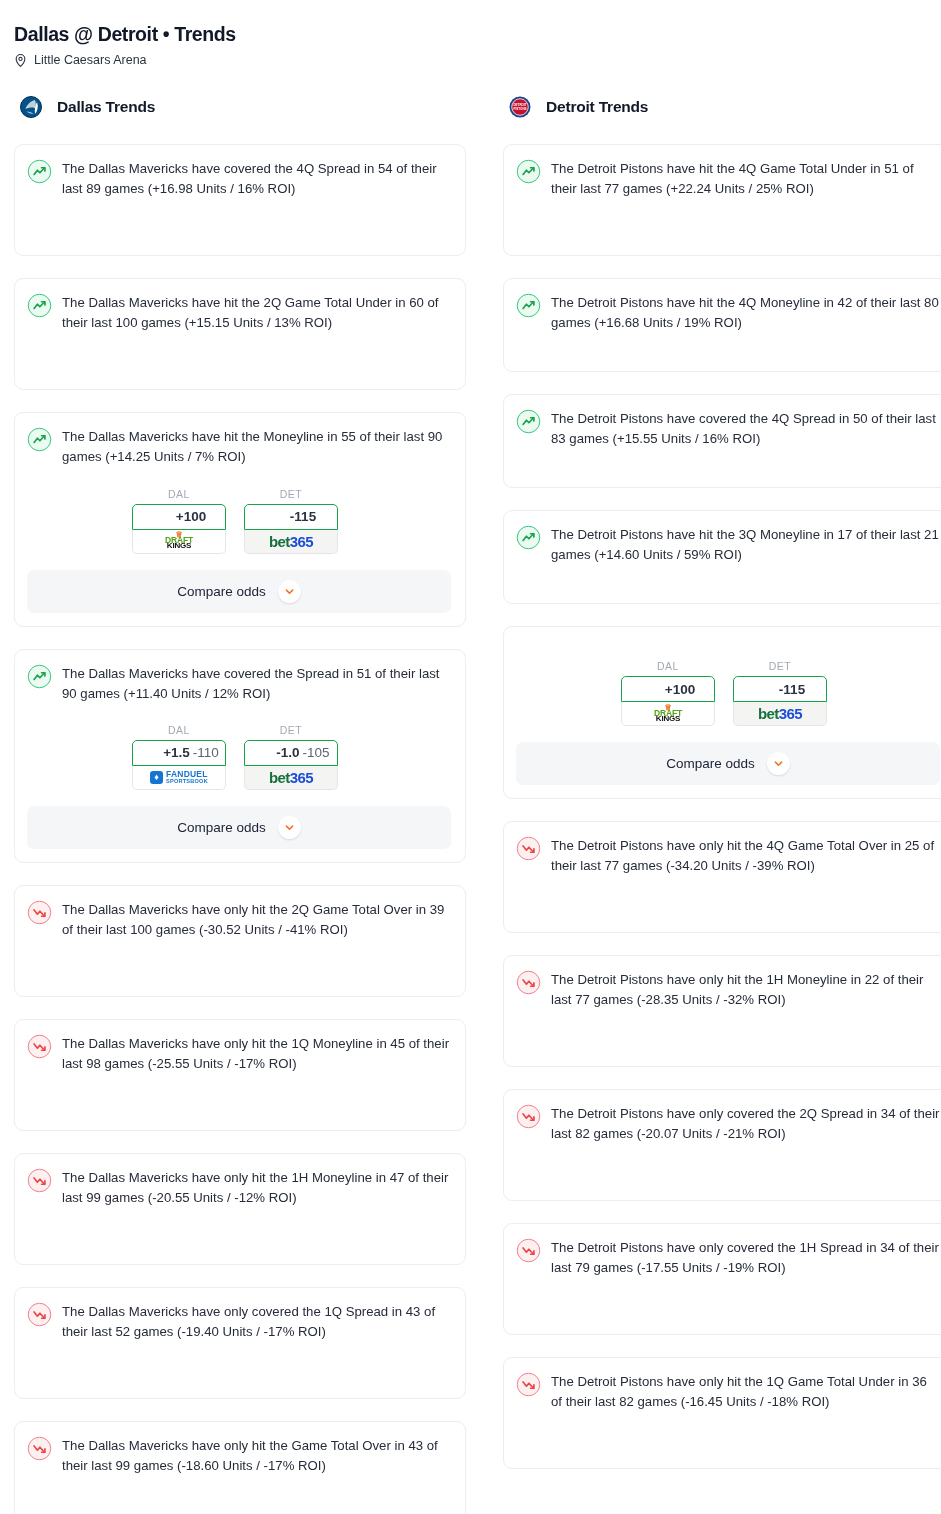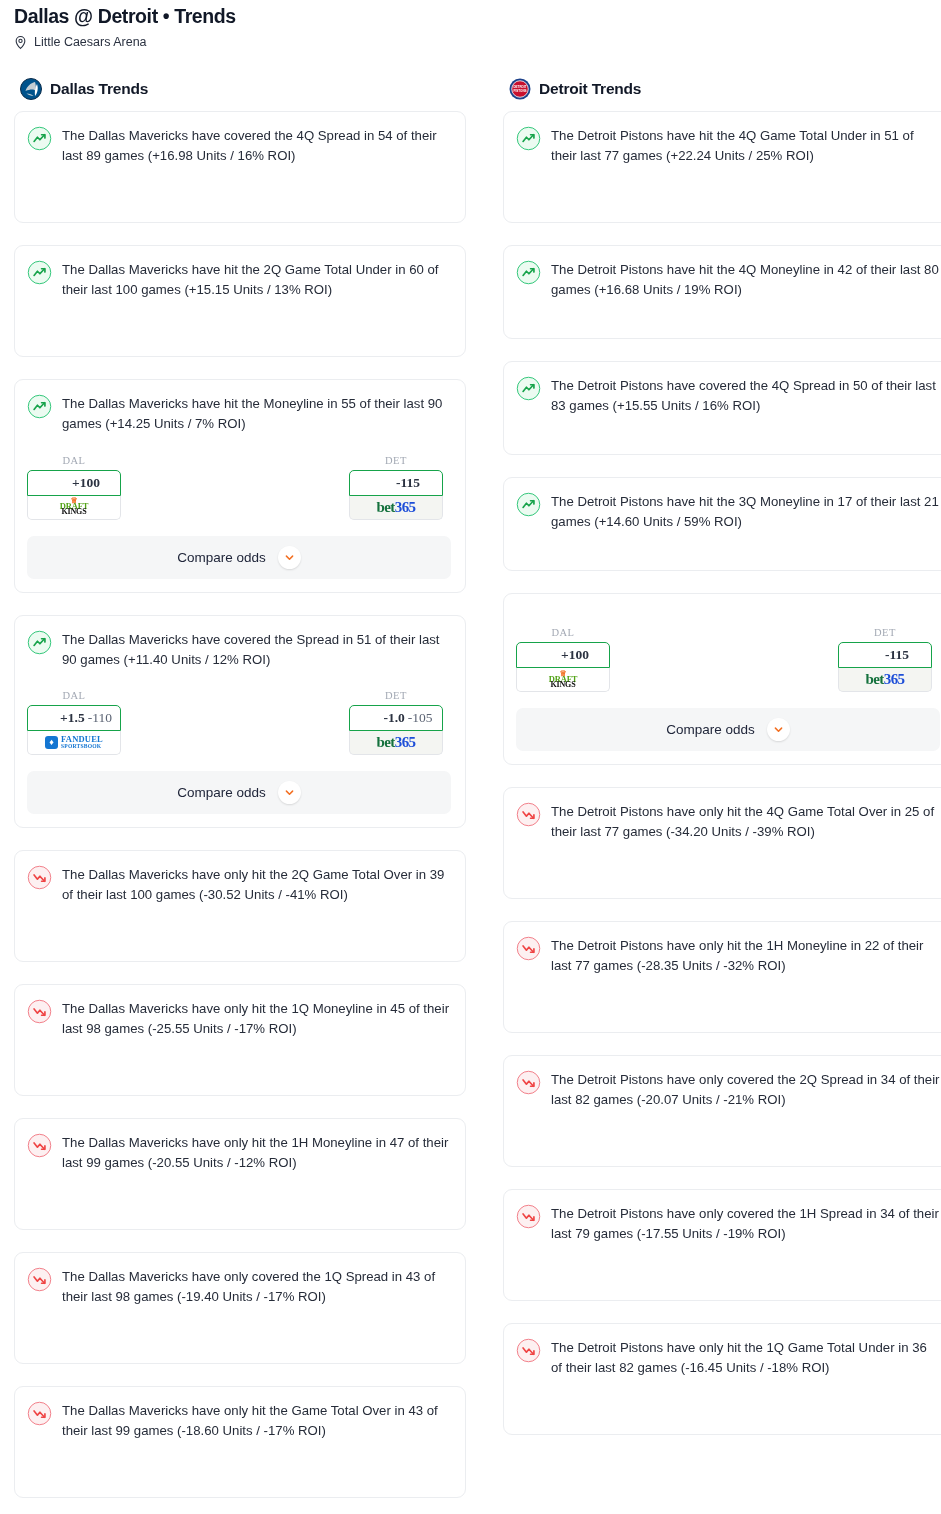--- a/index.html
+++ b/index.html
@@ -5,21 +5,21 @@
   * { box-sizing: border-box; margin: 0; padding: 0; }
   html, body {
     width: 941px;
     background: #ffffff;
     font-family: "Liberation Sans", sans-serif;
     color: #1e2430;
   }
   body { padding: 0 0 6px 0; }
 
   
-  .page-header { padding: 4px 14px 0 14px; }
+  .page-header { padding: 22px 14px 0 14px; }
   .page-title {
     font-size: 19.5px;
     font-weight: 700;
     letter-spacing: -0.4px;
     color: #111827;
     line-height: 1.25;
   }
   .venue-row {
     display: flex;
     align-items: flex-end;
@@ -36,22 +36,22 @@
     padding: 0 14px;
     margin-top: 28px;
     align-items: flex-start;
   }
   .col { width: 452px; flex: 0 0 452px; }
   .col.right { width: 452px; flex: 0 0 452px; }
 
   .col-header {
     display: flex;
     align-items: center;
-    gap: 8px;
-    margin-bottom: 11px;
+    gap: 15px;
+    margin-bottom: 26px;
     padding-left: 6px;
   }
   .col-title {
     font-size: 15.5px;
     font-weight: 700;
     color: #111827;
     letter-spacing: -0.2px;
   }
 
   
@@ -76,25 +76,24 @@
   .trend-text {
     font-size: 13.2px;
     line-height: 1.52;
     color: #262c39;
     padding-top: 1px;
   }
 
   
   .odds-wrap {
     display: flex;
-    justify-content: space-between;
+    justify-content: center;
     gap: 18px;
     margin-top: 20px;
     padding-right: 8px;
-    font-family: Liberation Serif, serif;
   }
   .odds-col { width: 94px; }
   .odds-team {
     text-align: center;
     font-size: 10.5px;
     color: #a3a9b4;
     letter-spacing: 0.5px;
     margin-bottom: 4px;
   }
   .odds-box {
@@ -339,21 +338,21 @@
             <span class="trend-text">The Dallas Mavericks have only hit the 1H Moneyline in 47 of their last 99 games (-20.55 Units / -12% ROI)</span>
           </div>
         </div>
         <div class="trend-card tall">
           <div class="trend-top">
             <span class="trend-icon"><svg viewBox="0 0 30 30" width="25" height="25">
                 <circle cx="15" cy="15" r="13.5" fill="#fdf0f1" stroke="#f2808a" stroke-width="1.2"></circle>
                 <polyline points="8.5,12 12.5,17 15.5,13.5 21,19.5" fill="none" stroke="#ef4444" stroke-width="2" stroke-linecap="round" stroke-linejoin="round"></polyline>
                 <polyline points="17.5,19.5 21.5,19.5 21.5,15.5" fill="none" stroke="#ef4444" stroke-width="2" stroke-linecap="round" stroke-linejoin="round"></polyline>
               </svg></span>
-            <span class="trend-text">The Dallas Mavericks have only covered the 1Q Spread in 43 of their last 98 games (-19.40 Units / -17% ROI)</span>
+            <span class="trend-text">The Dallas Mavericks have only covered the 1Q Spread in 43 of their last 52 games (-19.40 Units / -17% ROI)</span>
           </div>
         </div>
         <div class="trend-card tall">
           <div class="trend-top">
             <span class="trend-icon"><svg viewBox="0 0 30 30" width="25" height="25">
                 <circle cx="15" cy="15" r="13.5" fill="#fdf0f1" stroke="#f2808a" stroke-width="1.2"></circle>
                 <polyline points="8.5,12 12.5,17 15.5,13.5 21,19.5" fill="none" stroke="#ef4444" stroke-width="2" stroke-linecap="round" stroke-linejoin="round"></polyline>
                 <polyline points="17.5,19.5 21.5,19.5 21.5,15.5" fill="none" stroke="#ef4444" stroke-width="2" stroke-linecap="round" stroke-linejoin="round"></polyline>
               </svg></span>
             <span class="trend-text">The Dallas Mavericks have only hit the Game Total Over in 43 of their last 99 games (-18.60 Units / -17% ROI)</span>

